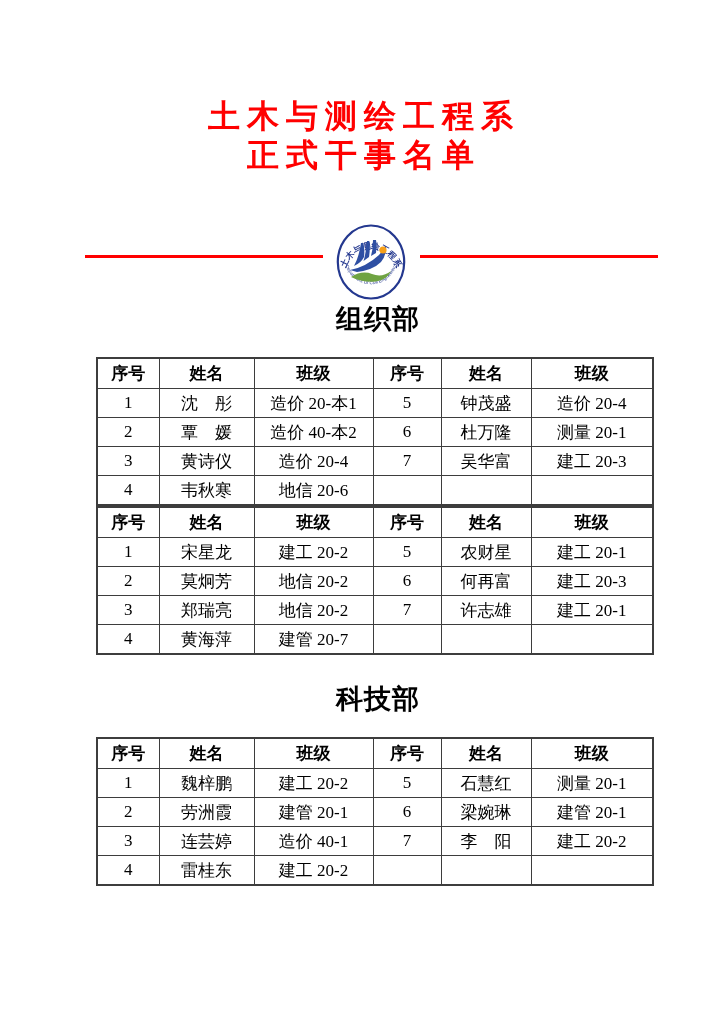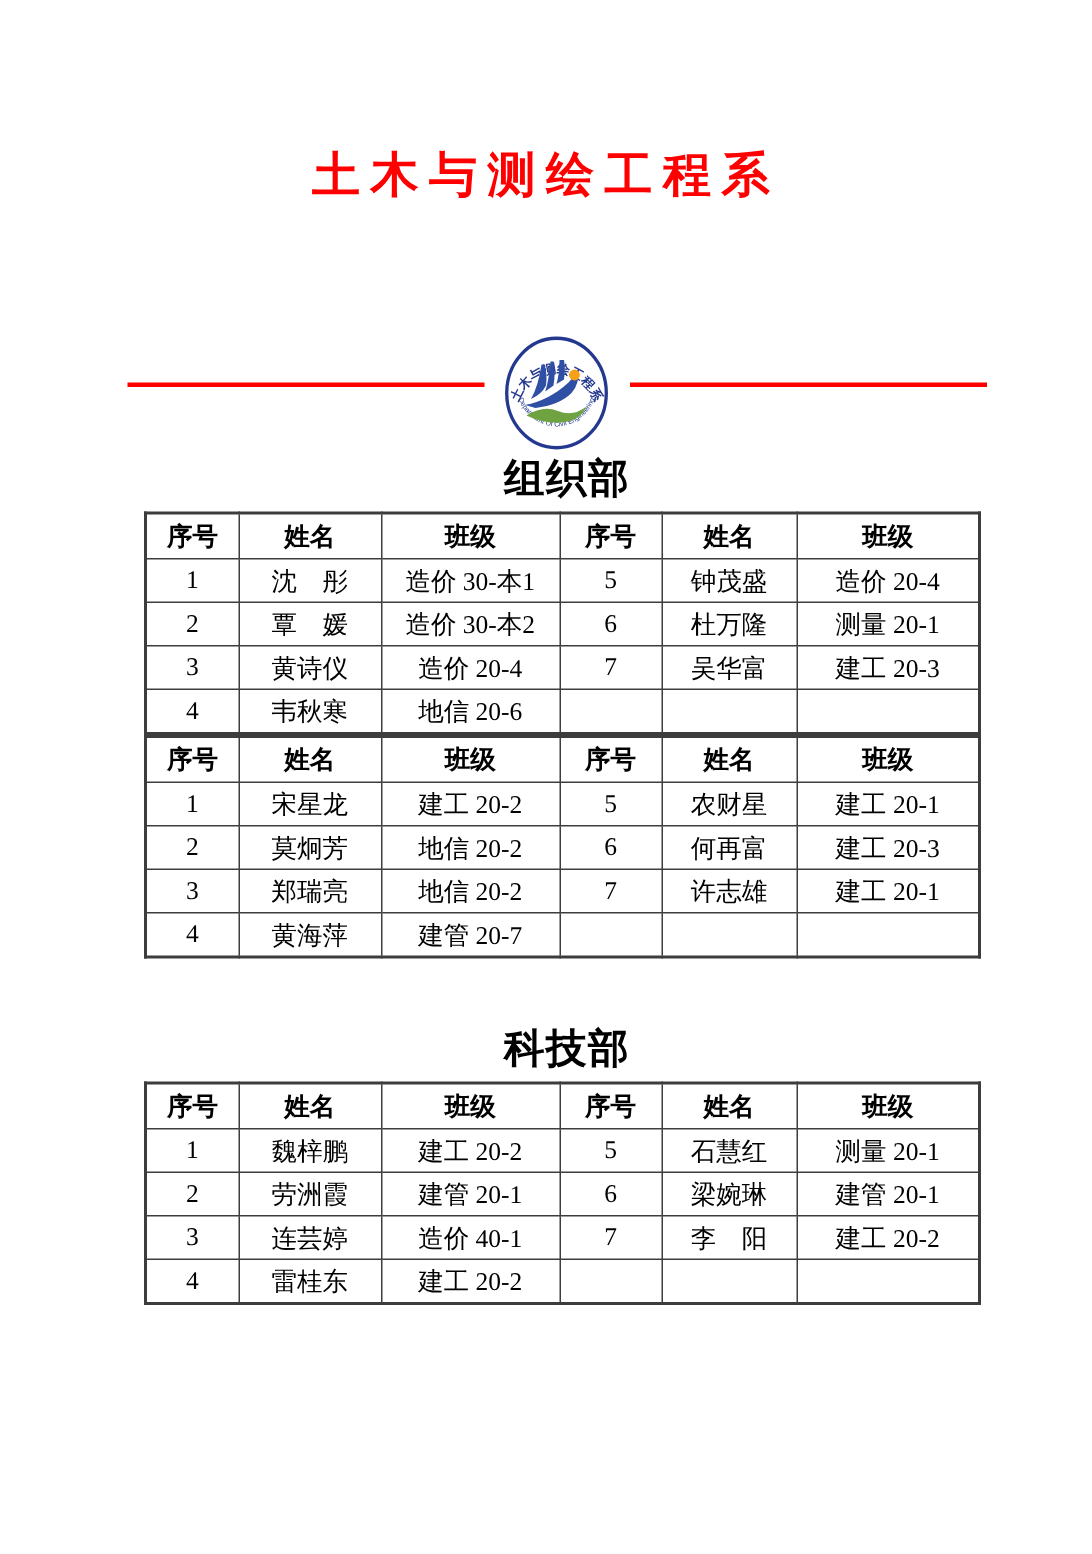--- a/index.html
+++ b/index.html
@@ -20,21 +20,21 @@
   .logo { position:absolute; top:224px; left:336px; width:70px; height:76px; }
   
   #sections .section { position:absolute; left:0; width:728px; }
   .s0 { top:301px; } .s1 { top:486px; } .s2 { top:681px; }
   .section-title {
     width:728px; text-align:center; font-family:"Liberation Sans","DejaVu Sans",sans-serif;
     font-weight:bold; font-size:27px; line-height:36px; color:#000; letter-spacing:1px;margin-left:14px;
   }
   table.roster {
     border-collapse:collapse; table-layout:fixed; width:556px;
-    margin-left:96px; margin-top:4px; border:2px solid #3d3d3d;
+    margin-left:96px; margin-top:20px; border:2px solid #3d3d3d;
   }
   table.roster th, table.roster td {
     border:1px solid #3d3d3d; text-align:center; vertical-align:middle;
     padding:0; overflow:hidden; white-space:nowrap;
   }
   table.roster th {
     font-family:"Liberation Sans","DejaVu Sans",sans-serif;
     font-weight:bold; font-size:17px; height:29px; color:#000;
   }
   table.roster td {
@@ -44,20 +44,21 @@
   
   .logo text { fill:#24388F; }
 </style>
 </head>
 <body>
 
 <div class="page">
 
   <div class="title-block">
     <div class="title-line">土木与测绘工程系</div>
+    <div class="title-line">正式干事名单</div>
   </div>
 
   <div class="line-left"></div>
   <div class="line-right"></div>
 
   <svg class="logo" viewBox="0 0 70 76">
     <ellipse cx="35" cy="38" rx="33.2" ry="36.5" fill="#ffffff" stroke="#24388F" stroke-width="2.2"></ellipse>
     <defs>
       <path id="arcTop" d="M 9,46 A 27,29 0 0 1 61,46" fill="none"></path>
       <path id="arcBottom" d="M 8,36 A 27.5,30 0 0 0 62,36" fill="none"></path>
@@ -97,29 +98,29 @@
               <th>班级</th>
               <th>序号</th>
               <th>姓名</th>
               <th>班级</th>
             </tr>
           </thead>
         <tbody>
             <tr>
               <td>1</td>
               <td>沈　彤</td>
-              <td>造价 30-本1</td>
+              <td>造价 20-本1</td>
               <td>5</td>
               <td>钟茂盛</td>
               <td>造价 20-4</td>
             </tr>
             <tr>
               <td>2</td>
               <td>覃　媛</td>
-              <td>造价 30-本2</td>
+              <td>造价 40-本2</td>
               <td>6</td>
               <td>杜万隆</td>
               <td>测量 20-1</td>
             </tr>
             <tr>
               <td>3</td>
               <td>黄诗仪</td>
               <td>造价 20-4</td>
               <td>7</td>
               <td>吴华富</td>

